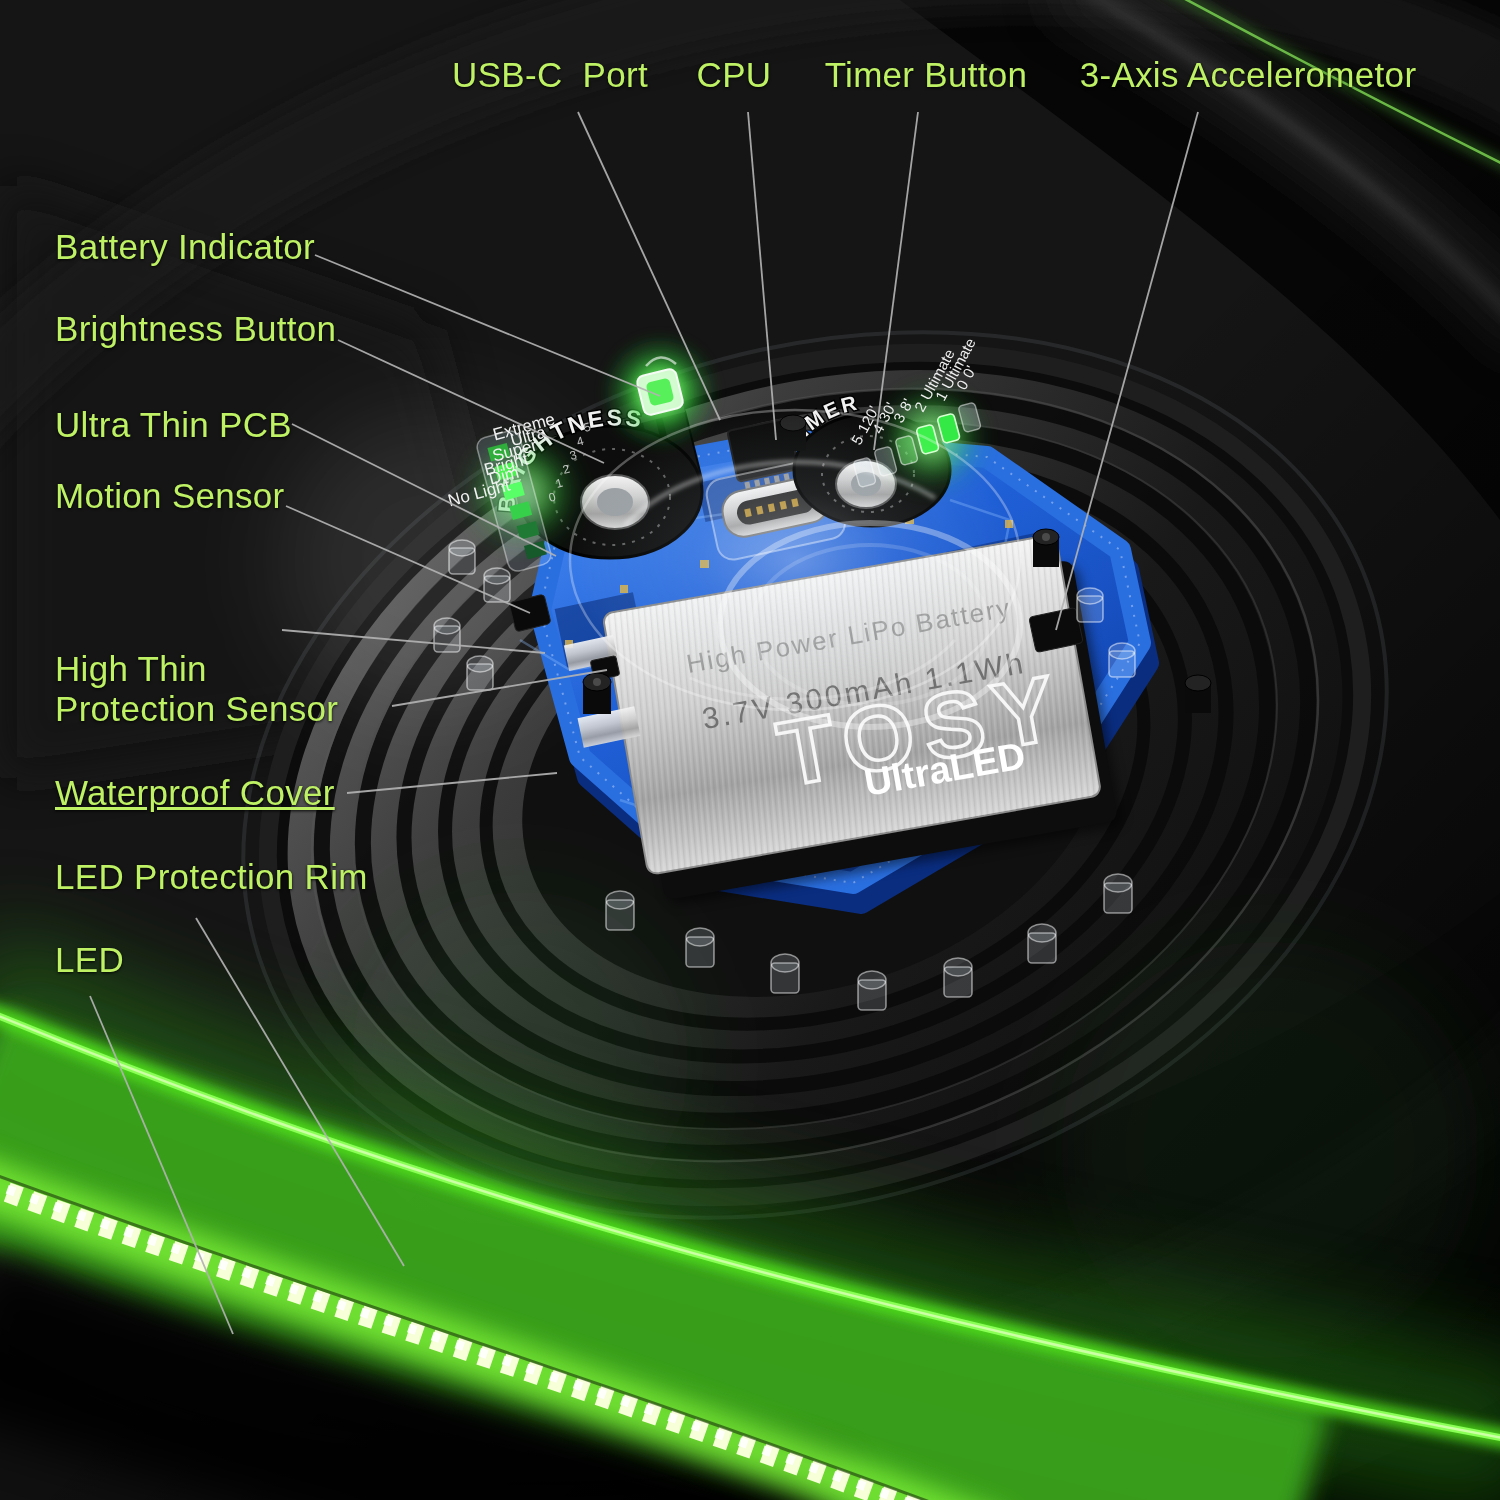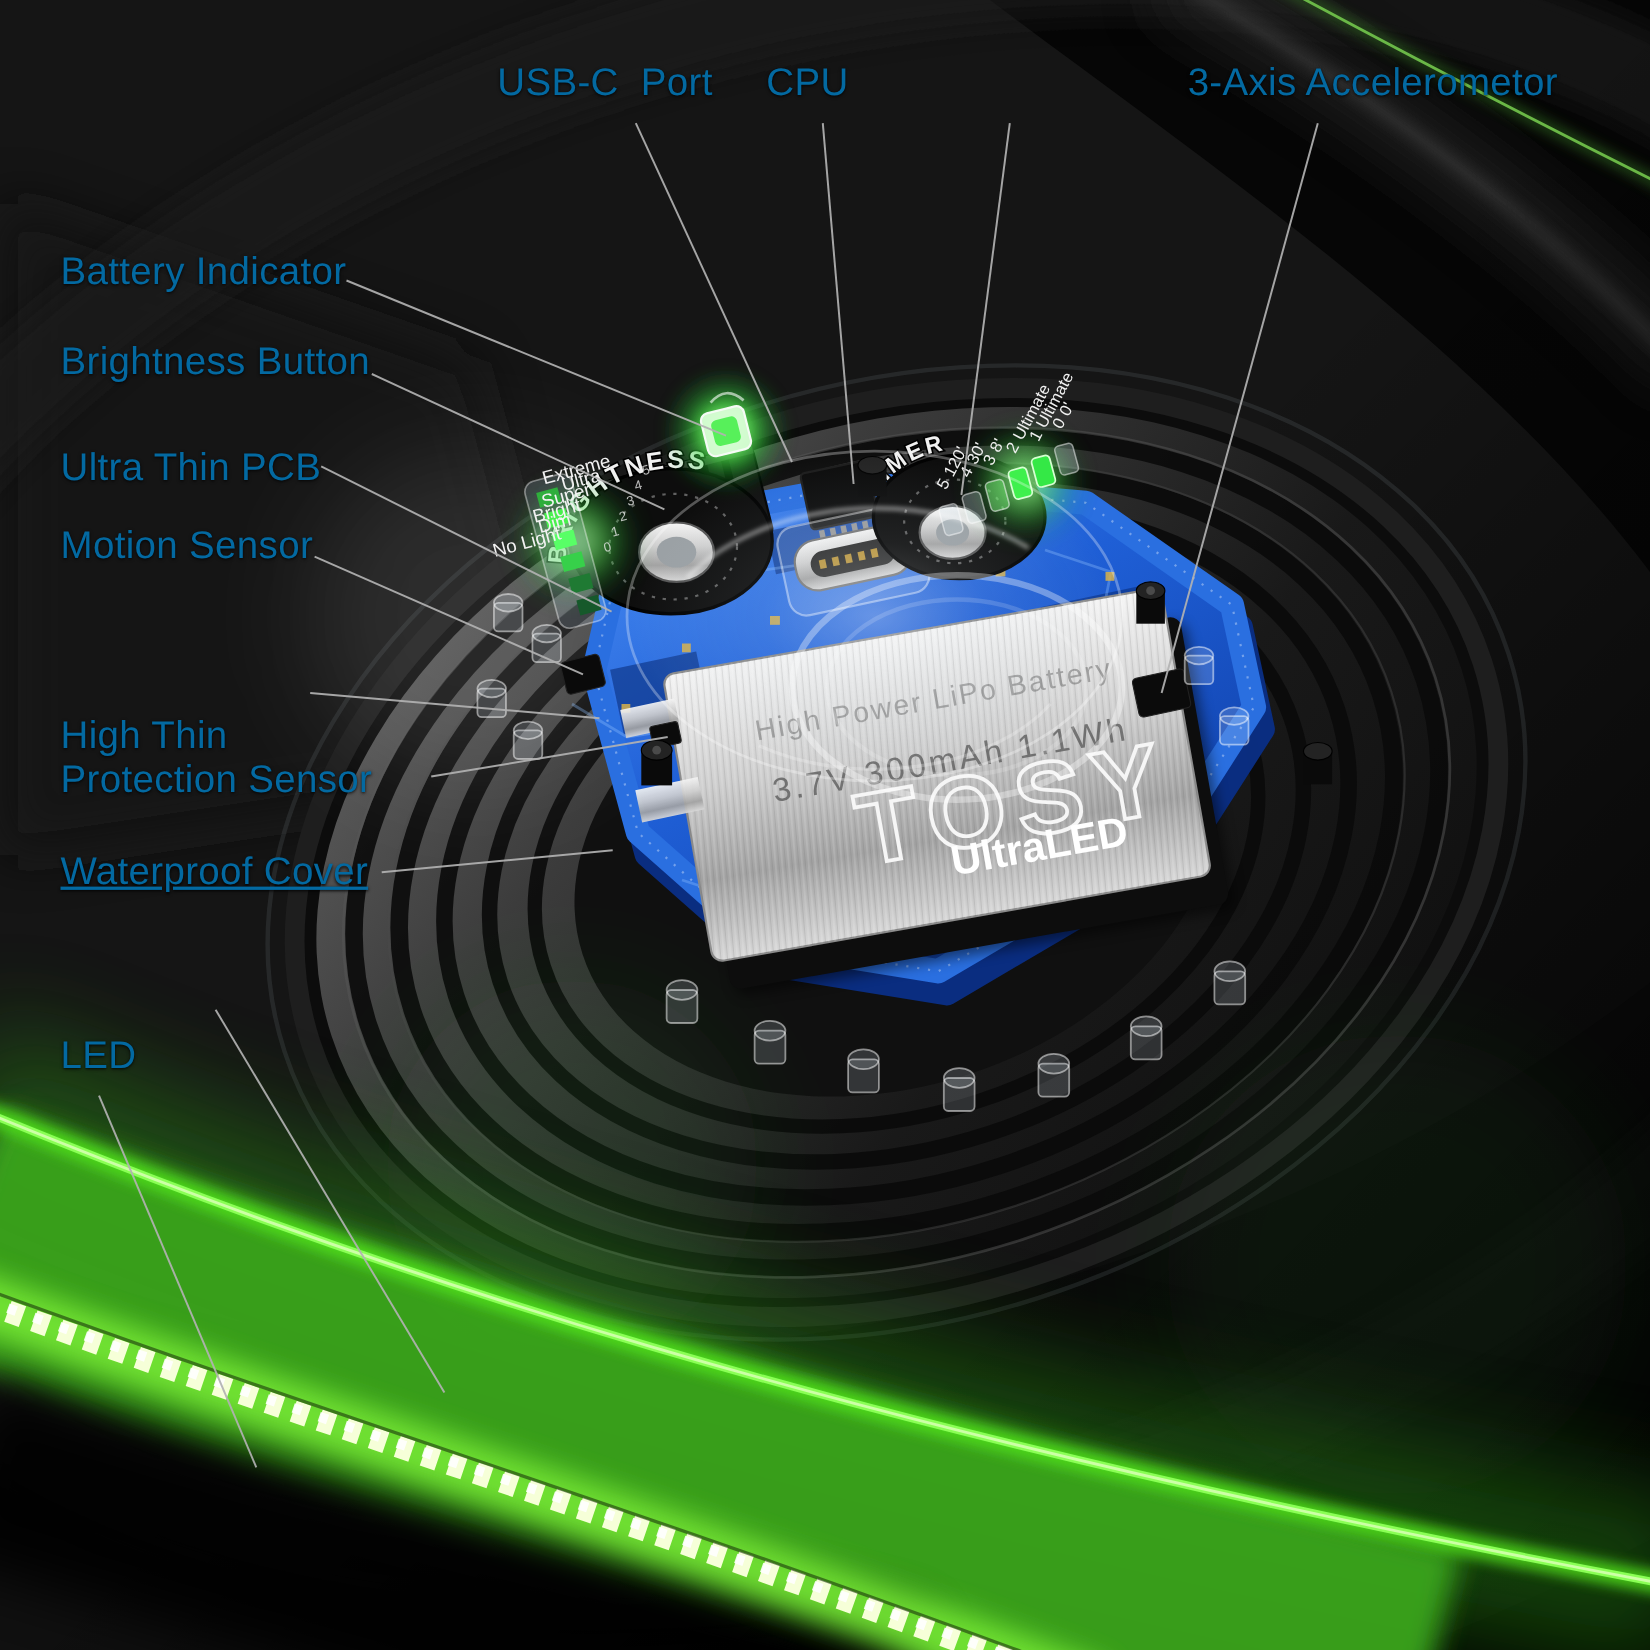--- a/index.html
+++ b/index.html
@@ -1,19 +1,19 @@
 <!DOCTYPE html>
 <html><head>
 <meta charset="utf-8">
 <style>
   html,body{margin:0;padding:0;background:#000;}
   #stage{position:relative;width:1500px;height:1500px;background:#000;overflow:hidden;
          font-family:"Liberation Sans", sans-serif;}
   #art{position:absolute;left:0;top:0;}
-  .callout{position:absolute;color:#0369a1;font-size:35px;letter-spacing:.3px;
+  .callout{position:absolute;color:#bef264;font-size:35px;letter-spacing:.3px;
            text-shadow:0 1px 3px rgba(0,0,0,.9);white-space:pre;line-height:45px;}
   .callout.top{transform:translateX(-50%);}
 </style>
 </head>
 <body>
 
 <div id="stage">
 
 <svg id="art" width="1500" height="1500" viewBox="0 0 1500 1500">
   <defs>
@@ -406,26 +406,28 @@
     <line x1="282" y1="630" x2="545" y2="653"></line>
     <line x1="392" y1="706" x2="607" y2="670"></line>
     <line x1="347" y1="793" x2="557" y2="773"></line>
     <line x1="196" y1="918" x2="404" y2="1266"></line>
     <line x1="90" y1="996" x2="233" y2="1334"></line>
   </g>
 </svg>
 
 <div class="callout top" style="left:550px;top:52px;">USB-C  Port</div>
 <div class="callout top" style="left:734px;top:52px;">CPU</div>
+<div class="callout top" style="left:926px;top:52px;">Timer Button</div>
 <div class="callout top" style="left:1248px;top:52px;">3-Axis Accelerometor</div>
 
 <div class="callout" style="left:55px;top:224px;">Battery Indicator</div>
 <div class="callout" style="left:55px;top:306px;text-align:center;">Brightness Button</div>
 <div class="callout" style="left:55px;top:390px;margin-top:12px;">Ultra Thin PCB</div>
 <div class="callout" style="left:55px;top:473px;">Motion Sensor</div>
 <div class="callout" style="left:55px;top:556px;">
   <div>High Thin</div>
 </div>
 <div class="callout" style="left:55px;top:686px;">Protection Sensor</div>
 <div class="callout" style="left:55px;top:770px;text-decoration:underline;">Waterproof Cover</div>
+<div class="callout" style="left:55px;top:854px;">LED Protection Rim</div>
 <div class="callout" style="left:55px;top:937px;">LED</div>
 
 </div>
 
 </body></html>

